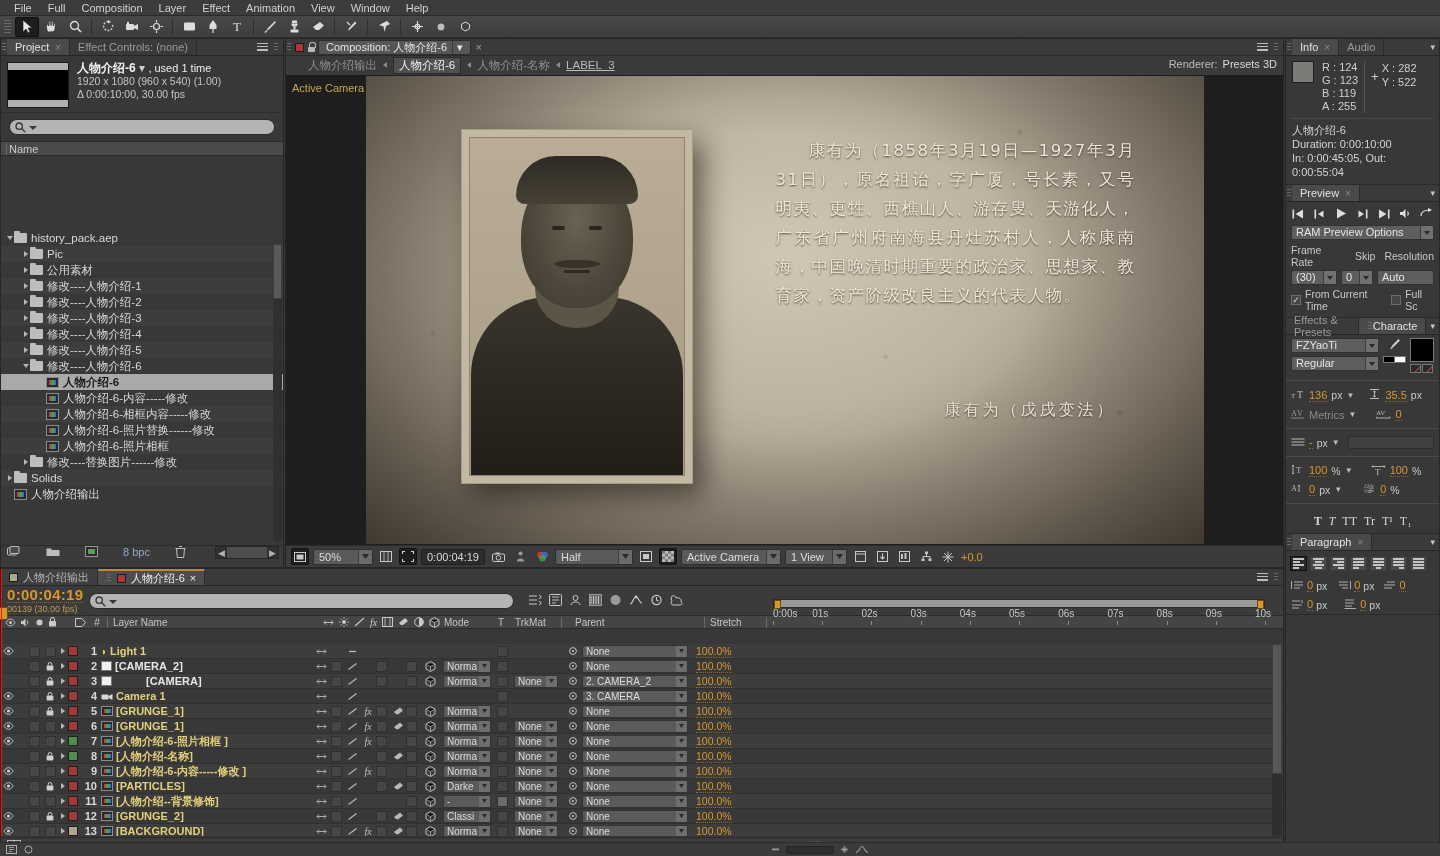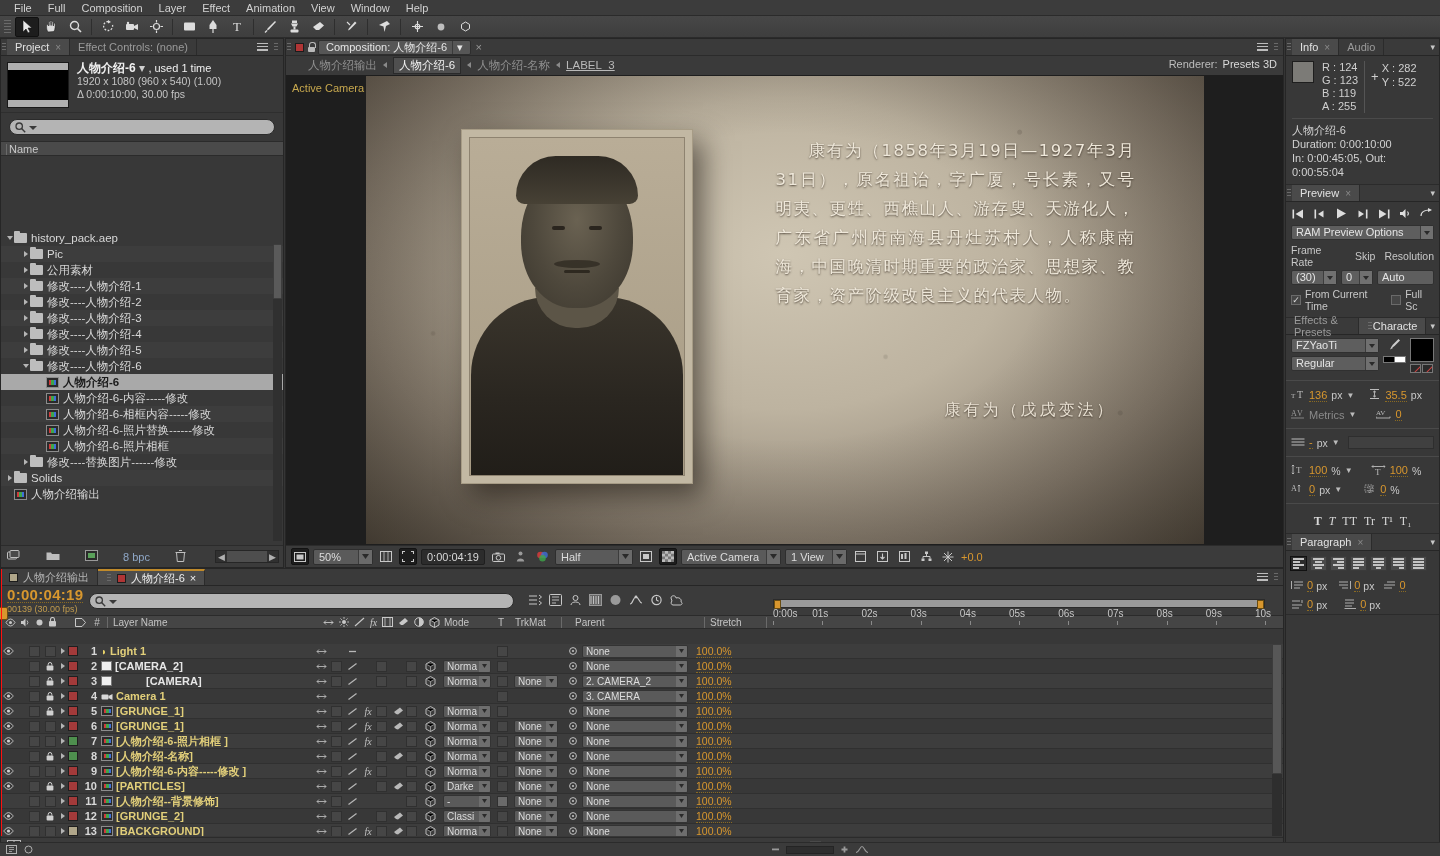--- a/index.html
+++ b/index.html
@@ -84,21 +84,21 @@
   .twist .d { border-top:4px solid #b5b5b5; border-left:3px solid transparent; border-right:3px solid transparent;}
   .fico { width:13px; height:10px; background:#bdbdbd; border-radius:1px; flex:none; margin-right:4px;
     position:relative; }
   .fico:before { content:""; position:absolute; left:0; top:-2px; width:6px; height:3px;
     background:#bdbdbd; border-radius:1px 1px 0 0; }
   .cico { width:13px; height:11px; flex:none; margin-right:4px; background:#2a2a2a;
     border:1px solid #8c8c8c; display:flex; align-items:center; justify-content:center; }
   .cico i { display:block; width:7px; height:5px;
     background:linear-gradient(90deg,#cf3b3b 33%,#3fa64a 33% 66%,#3f6fd8 66%); }
   .proj-foot { position:absolute; left:0; right:0; bottom:0; height:22px; background:#3b3b3b;
-    border-top:1px solid #2b2b2b; display:flex; align-items:center; padding-left:6px; gap:25px; font-size:11px;}
+    border-top:1px solid #2b2b2b; display:flex; align-items:flex-start; padding-left:6px; gap:25px; font-size:11px;}
   .proj-foot .scrl { flex:1; height:13px; background:#303030; border:1px solid #262626;
     margin:0 4px; display:flex; align-items:center; }
   .proj-foot .scrl .thmb { flex:1; height:11px; background:#4e4e4e; }
   .vscroll { position:absolute; right:1px; top:205px; bottom:26px; width:9px; background:#303030;}
   .vscroll .hand { position:absolute; left:0; right:0; top:0; height:55px; background:#5a5a5a;
     border:1px solid #3d3d3d; border-radius:1px; }
 
   
   #comp { left:285px; top:38px; width:999px; height:530px; background:#3a3a3a; }
   .comp-tabbar { height:17px; background:#3a3a3a; display:flex; align-items:center;

